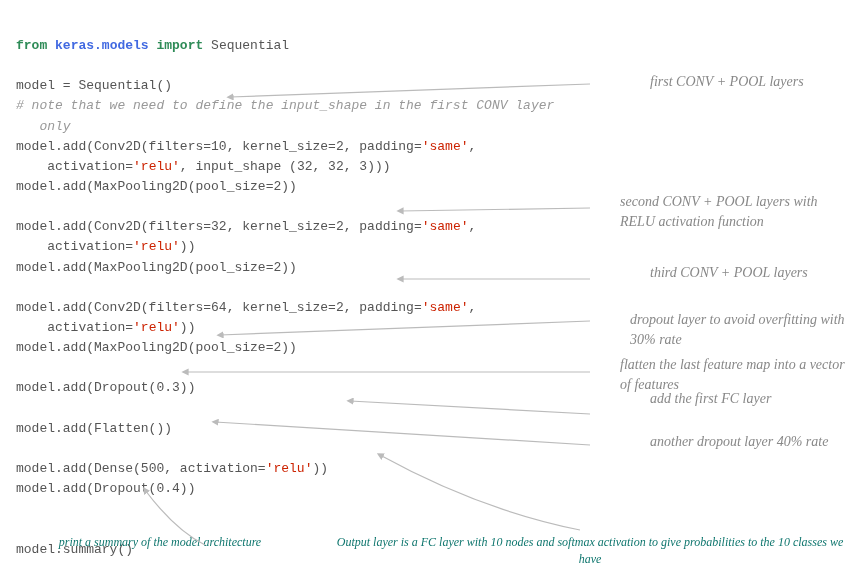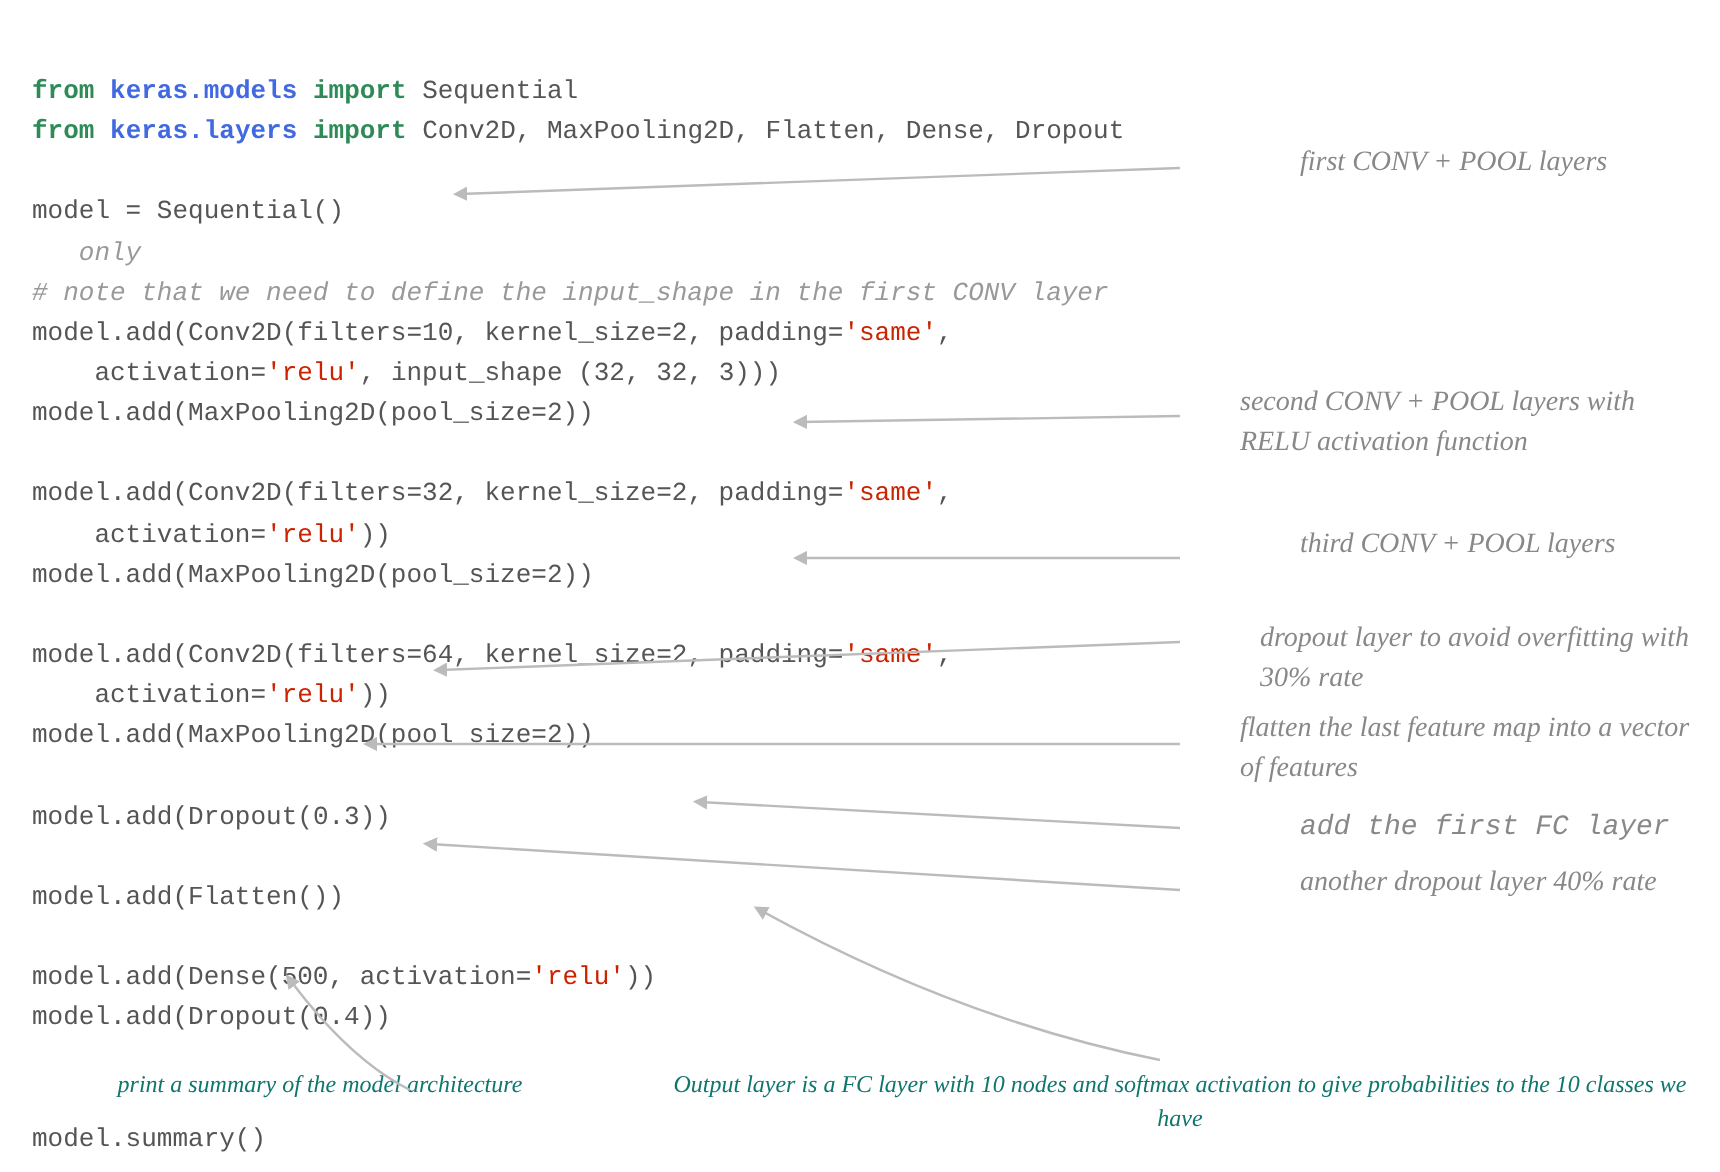--- a/index.html
+++ b/index.html
@@ -89,26 +89,25 @@
       fill: #bbb;
       stroke: none;
     }
   </style>
 </head>
 <body>
 
 <div class="code-area">
   
   <div class="line"><span class="kw-green">from</span> <span class="kw-blue">keras.models</span> <span class="kw-green">import</span> Sequential</div>
-  <div class="line"><span class="kw-green">from</span> <span class="kw-blue">keras.layers</span> <span class="kw-green">import</span> Conv2D, MaxPooling2D, Flatten, Dense, Dropout</div>
   <br>
   
   <div class="line">model = Sequential()</div>
+  <div class="line comment"># note that we need to define the input_shape in the first CONV layer</div>
   <div class="line comment">   only</div>
-  <div class="line comment"># note that we need to define the input_shape in the first CONV layer</div>
   
   <div class="line">model.add(Conv2D(filters=<span class="num">10</span>, kernel_size=<span class="num">2</span>, padding=<span class="str-red">'same'</span>,</div>
   <div class="line">    activation=<span class="str-red">'relu'</span>, input_shape (<span class="num">32</span>, <span class="num">32</span>, <span class="num">3</span>)))</div>
   <div class="line">model.add(MaxPooling2D(pool_size=<span class="num">2</span>))</div>
   <br>
   
   <div class="line">model.add(Conv2D(filters=<span class="num">32</span>, kernel_size=<span class="num">2</span>, padding=<span class="str-red">'same'</span>,</div>
   <div class="line">    activation=<span class="str-red">'relu'</span>))</div>
   <div class="line">model.add(MaxPooling2D(pool_size=<span class="num">2</span>))</div>
   <br>
@@ -143,21 +142,21 @@
 
   <div class="annotation" style="top: 263px; width: 200px;">third CONV + POOL
 layers</div>
 
   <div class="annotation" style="top: 310px; width: 220px;">dropout layer to avoid
 overfitting with 30% rate</div>
 
   <div class="annotation" style="top: 355px; width: 230px; font-family: Liberation Serif, serif;">flatten the last feature map
 into a vector of features</div>
 
-  <div class="annotation" style="top: 405px; width: 200px; font-family: Liberation Mono, monospace;">add the first FC layer</div>
+  <div class="annotation" style="top: 389px; width: 200px;">add the first FC layer</div>
 
   <div class="annotation" style="top: 432px; width: 200px;">another dropout layer
 40% rate</div>
 </div>
 
 <div class="bottom-annotations">
   <div class="bottom-ann">print a summary of the
 model architecture</div>
   <div class="bottom-ann" style="flex: 2;">Output layer is a FC layer with 10 nodes and softmax
 activation to give probabilities to the 10 classes we have</div>

